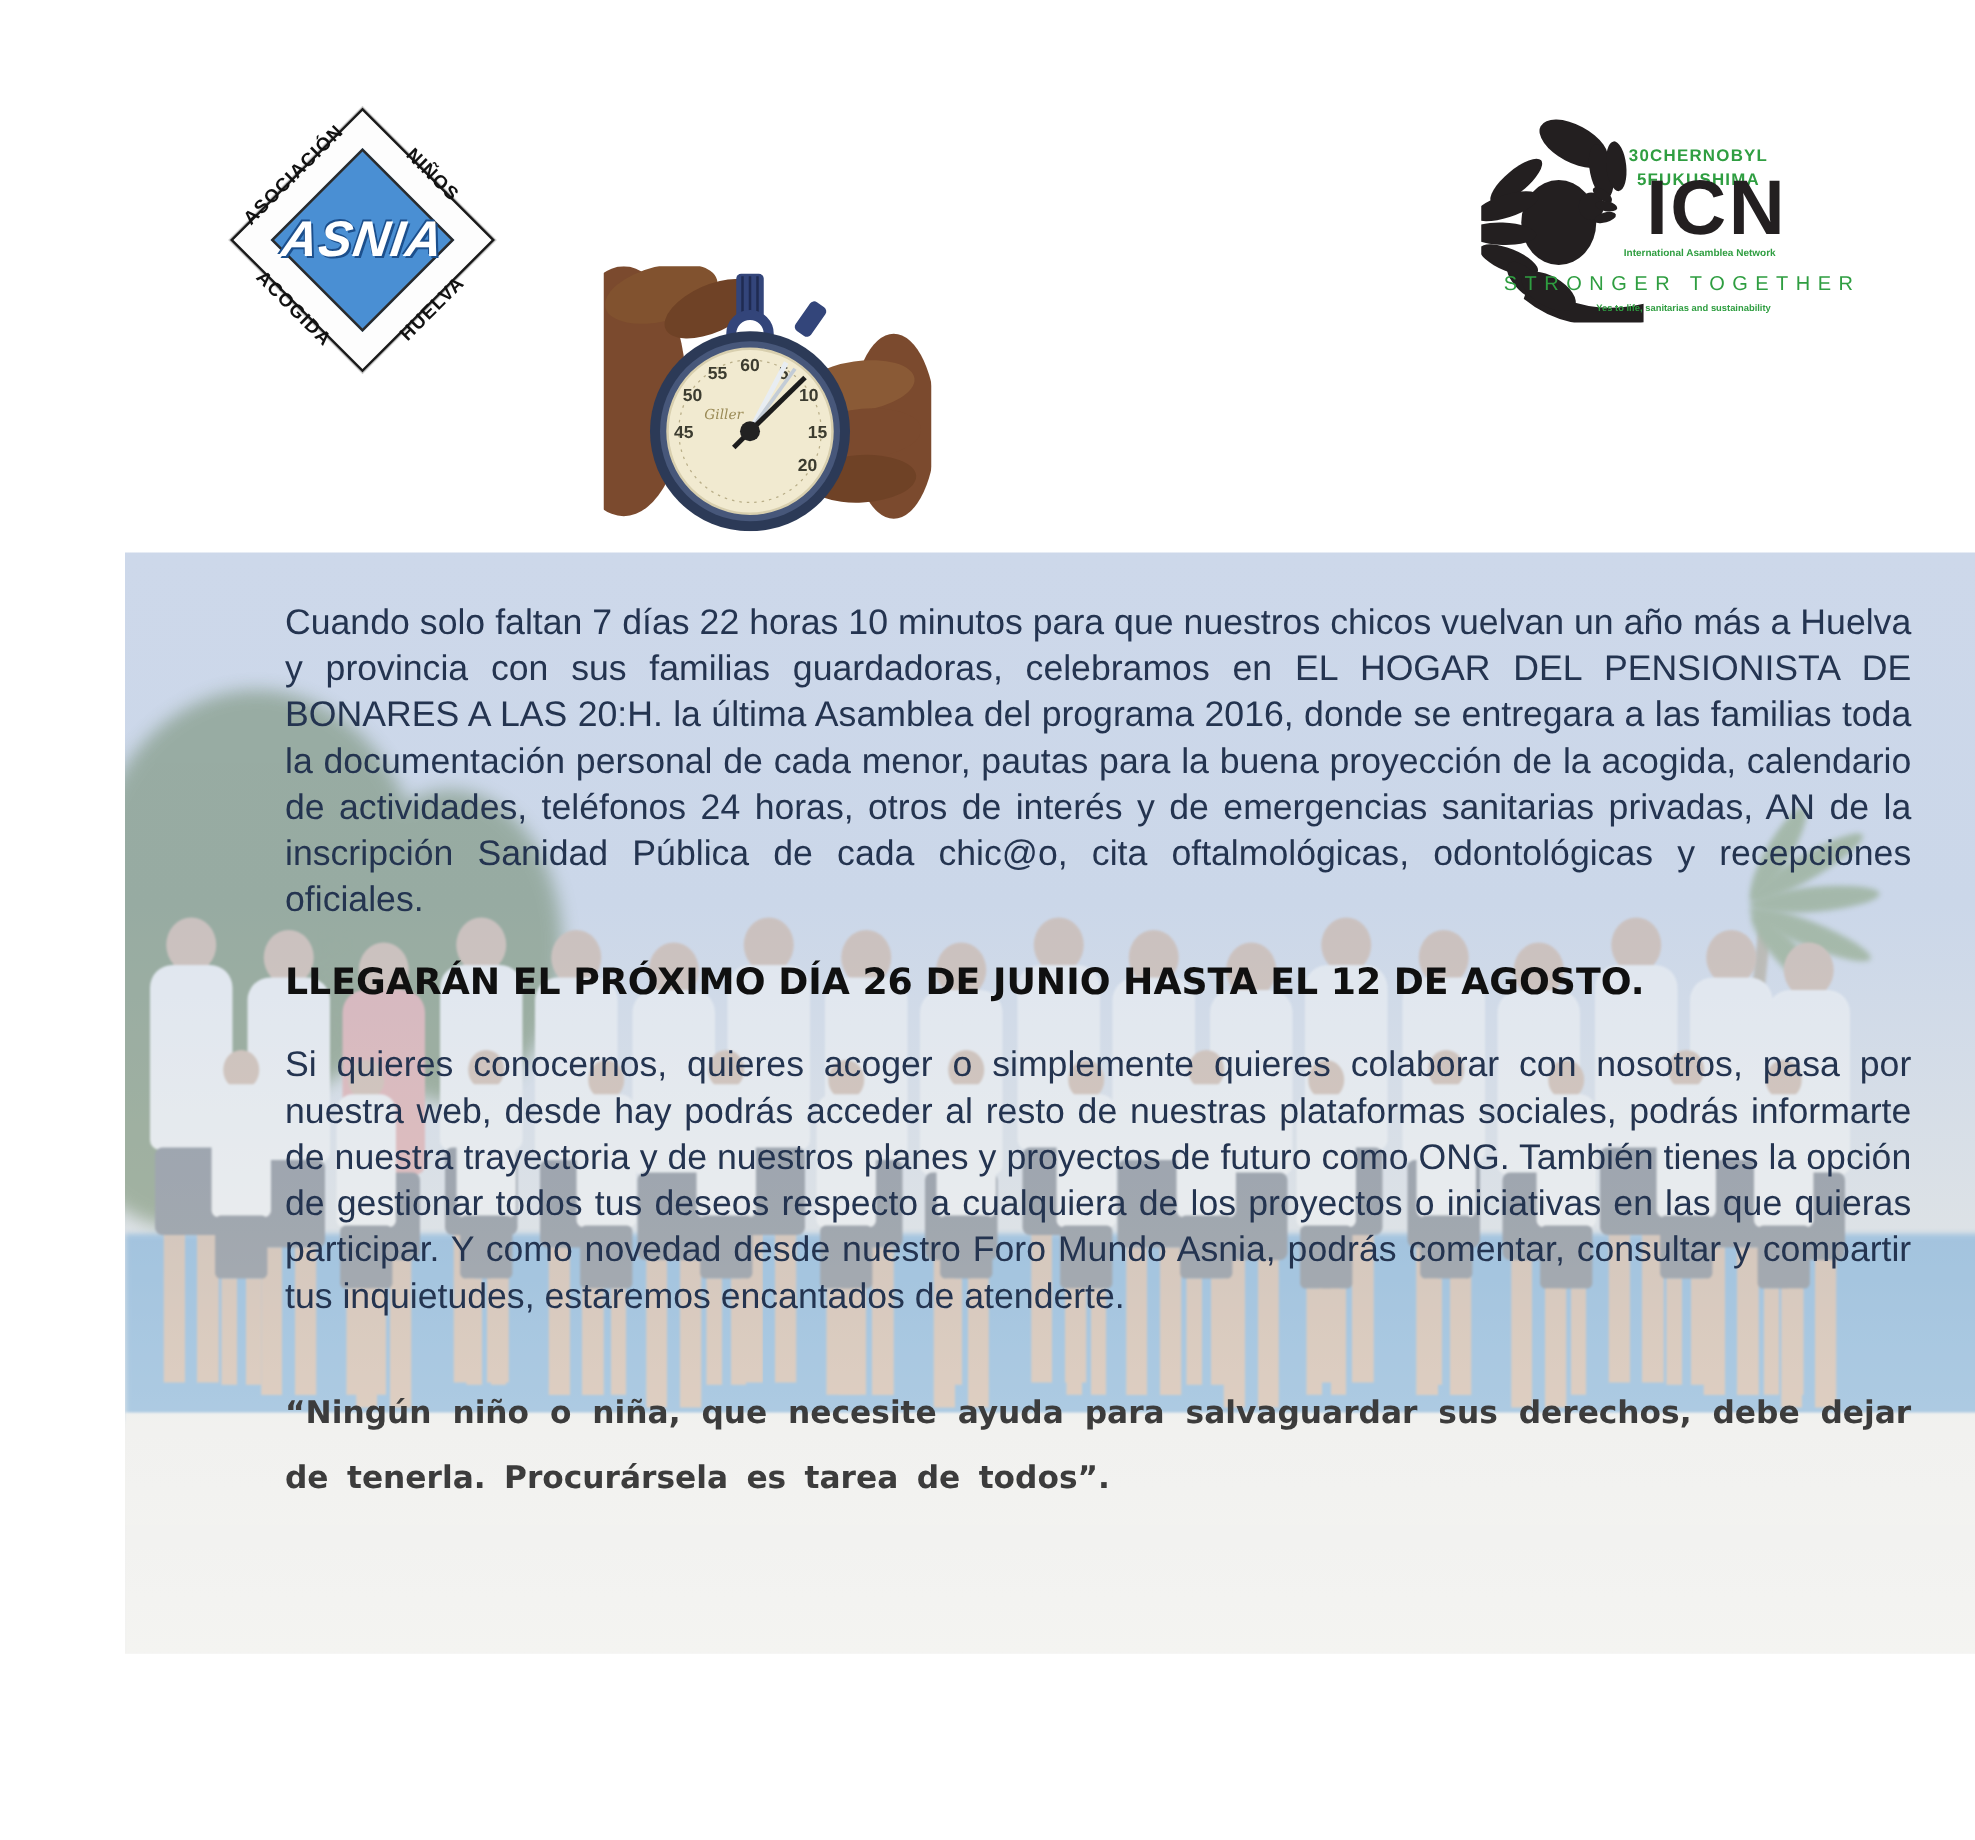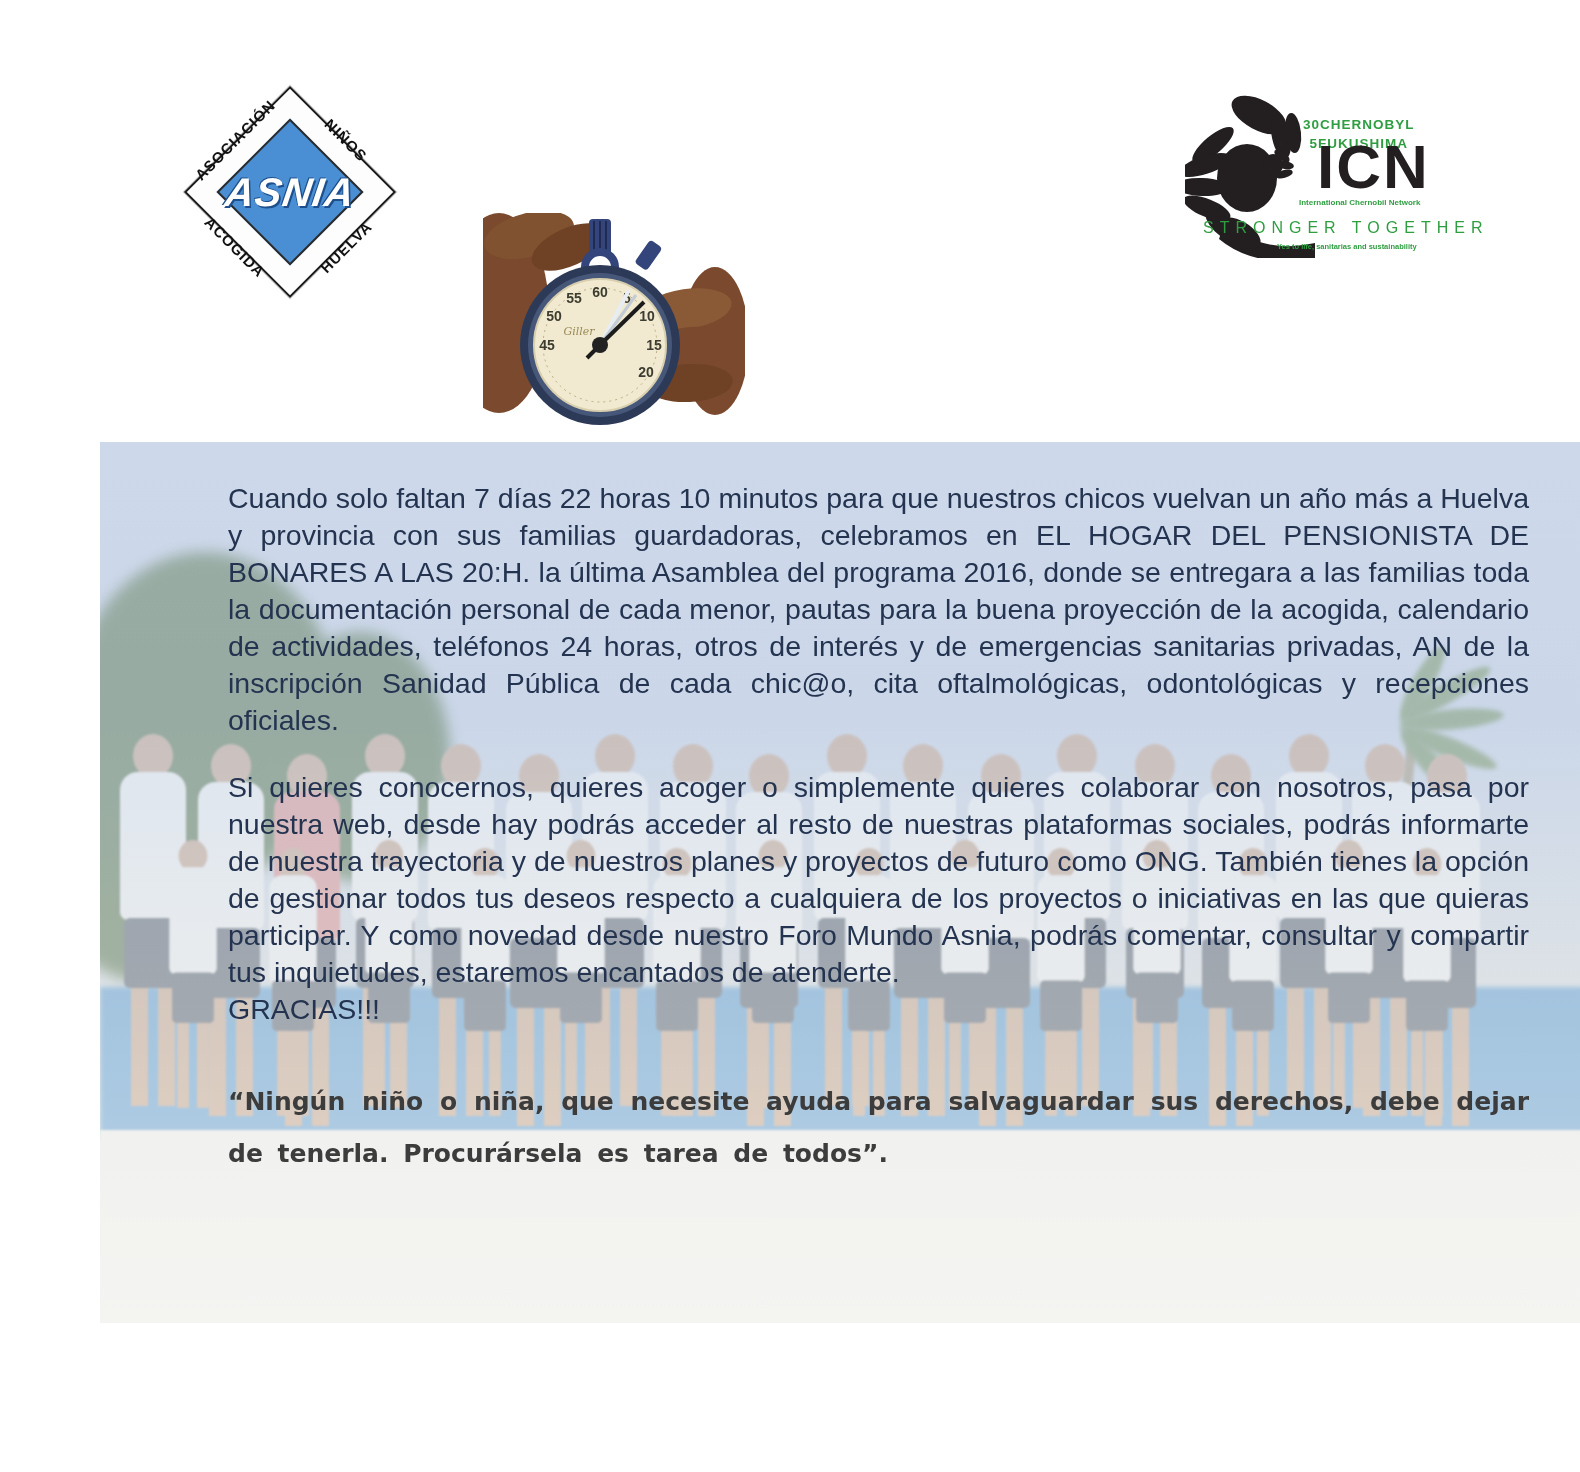--- a/index.html
+++ b/index.html
@@ -160,21 +160,21 @@
 
         <path d="M40,128 Q75,162 130,150 L130,165 Q70,176 34,146 Z"></path>
         <ellipse cx="54" cy="140" rx="24" ry="12" transform="rotate(30 54 140)"></ellipse>
       </g>
     </svg>
     <div class="icn-ann">
       <div>30CHERNOBYL</div>
       <div>5FUKUSHIMA</div>
     </div>
     <div class="icn-acronym">ICN</div>
-    <div class="icn-network">International Chernobil Network</div>
+    <div class="icn-network">International Asamblea Network</div>
     <div class="icn-slogan">STRONGER TOGETHER</div>
     <div class="icn-tagline">Yes to life, sanitarias and sustainability</div>
   </div>
 
   <div class="panel">
 
     <div class="photo" id="photo">
       <div class="tree-blob" style="left:-30px; top:110px; width:270px; height:330px;"></div>
       <div class="tree-blob" style="left:-60px; top:260px; width:210px; height:280px;"></div>
       <div class="tree-blob" style="left:170px; top:190px; width:180px; height:250px;"></div>
@@ -376,21 +376,21 @@
         <div class="person" style="left: 1292px; top: 406px; transform: scale(0.72); transform-origin: center top;">
           <div class="head"></div>
           <div class="torso"></div>
           <div class="shorts"></div>
           <div class="legs"></div>
         </div>
       </div>
 
     <div class="panel-text">
       <div class="para1">Cuando solo faltan 7 días 22 horas 10 minutos para que nuestros chicos vuelvan un año más a Huelva y provincia con sus familias guardadoras, celebramos en EL HOGAR DEL PENSIONISTA DE BONARES A LAS 20:H. la última Asamblea del programa 2016, donde se entregara a las familias toda la documentación personal de cada menor, pautas para la buena proyección de la acogida, calendario de actividades, teléfonos 24 horas, otros de interés y de emergencias sanitarias privadas, AN de la inscripción Sanidad Pública de cada chic@o, cita oftalmológicas, odontológicas y recepciones oficiales.</div>
+      <div class="heading">LLEGARÁN EL PRÓXIMO DÍA 26 DE JUNIO HASTA EL 12 DE AGOSTO.</div>
       <div class="para2">
         <div>Si quieres conocernos, quieres acoger o simplemente quieres colaborar con nosotros, pasa por nuestra web, desde hay podrás acceder al resto de nuestras plataformas sociales, podrás informarte de nuestra trayectoria y de nuestros planes y proyectos de futuro como ONG. También tienes la opción de gestionar todos tus deseos respecto a cualquiera de los proyectos o iniciativas en las que quieras participar. Y como novedad desde nuestro Foro Mundo Asnia, podrás comentar, consultar y compartir tus inquietudes, estaremos encantados de atenderte.</div>
-        <div class="gracias">GRACIAS!!!</div>
       </div>
       <div class="quote">“Ningún niño o niña, que necesite ayuda para salvaguardar sus derechos, debe dejar de tenerla. Procurársela es tarea de todos”.</div>
     </div>
   </div>
 
 </div>
 
 </body></html>

